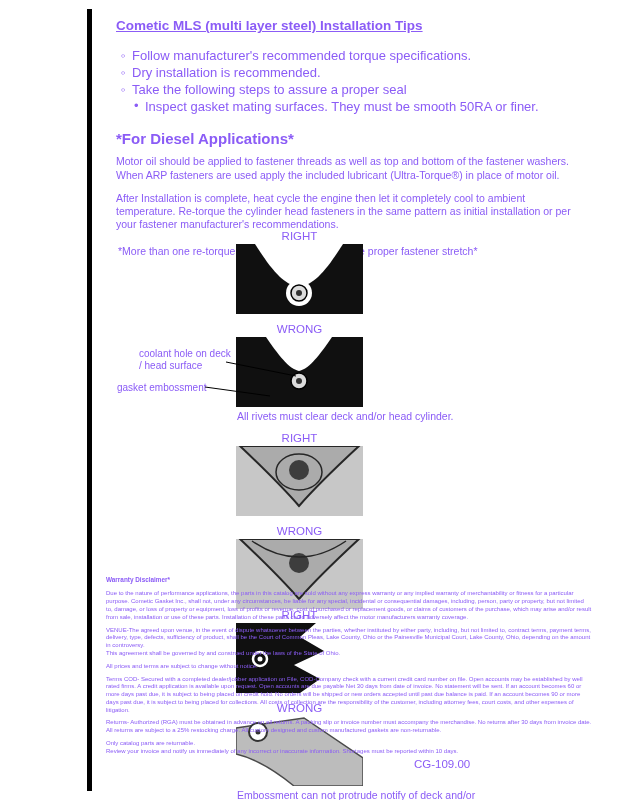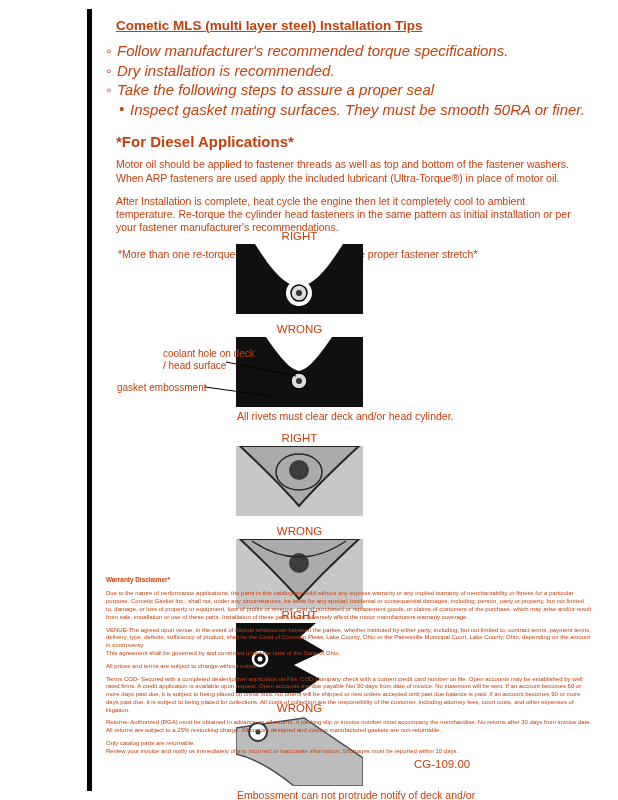--- a/index.html
+++ b/index.html
@@ -3,59 +3,59 @@
 <meta charset="utf-8">
 <style>
   * { box-sizing: border-box; }
   html, body { margin: 0; padding: 0; background: #ffffff; }
   .page {
     position: relative;
     width: 618px;
     height: 800px;
     background: #ffffff;
     font-family: "Liberation Sans", sans-serif;
-    color: #c2410c;
+    color: #8b5cf6;
     overflow: hidden;
   }
   .left-rule {
     position: absolute;
     left: 87px; top: 9px;
     width: 5px; height: 782px;
     background: #000;
   }
   .content-top {
     position: absolute;
     left: 106px; top: 18px;
     width: 486px;
   }
   .title {
     font-size: 13.5px;
     font-weight: bold;
     text-decoration: underline;
     margin: 0 0 9px 10px;
   }
-  .tips { list-style: none; margin: 0; padding: 0; font-size: 15px; line-height: 1.24; font-style: italic; }
+  .tips { list-style: none; margin: 15px; padding: 0; font-size: 13px; line-height: 1.24; }
   .tips li { position: relative; padding-left: 11px; margin-bottom: 1px; }
   .tips li.l1::before { content: "◦"; position: absolute; left: 0; top: 0; }
   .tips li.l2 { margin-left: 13px; }
   .tips li.l2::before { content: "•"; position: absolute; left: 0; top: -1px; }
   .diesel-heading { font-size: 15px; font-weight: bold; margin: 14px 0 8px 10px; }
   .para { font-size: 10.5px; line-height: 1.25; margin: 0 0 10px 10px; width: 470px; }
   .note { font-size: 10.5px; margin: 14px 0 16px 12px; }
 
   .diagrams { position: absolute; left: 236px; top: 230px; width: 263px; }
   .dg-row { display: flex; gap: 9px; flex-direction: column; }
   .dg-col { width: 127px; }
   .dg-head { text-align: center; font-size: 11.5px; line-height: 13px; margin-bottom: 1px; }
   .dg-svg { display: block; width: 127px; height: 70px; }
   .dg-caption { font-size: 10.5px; line-height: 1.2; margin: 3px 0 9px 1px; width: 258px; }
 
   .callout1 {
     position: absolute; left: -97px; top: 118px; width: 92px;
-    font-size: 10px; line-height: 1.18; margin-left: 24px;
+    font-size: 10px; line-height: 1.18;
   }
   .callout2 {
     position: absolute; left: -119px; top: 152px; width: 95px;
     font-size: 10px; white-space: nowrap;
   }
   .callout-lines {
     position: absolute; left: -100px; top: 105px;
     width: 170px; height: 72px;
     pointer-events: none; z-index: 3;
   }

